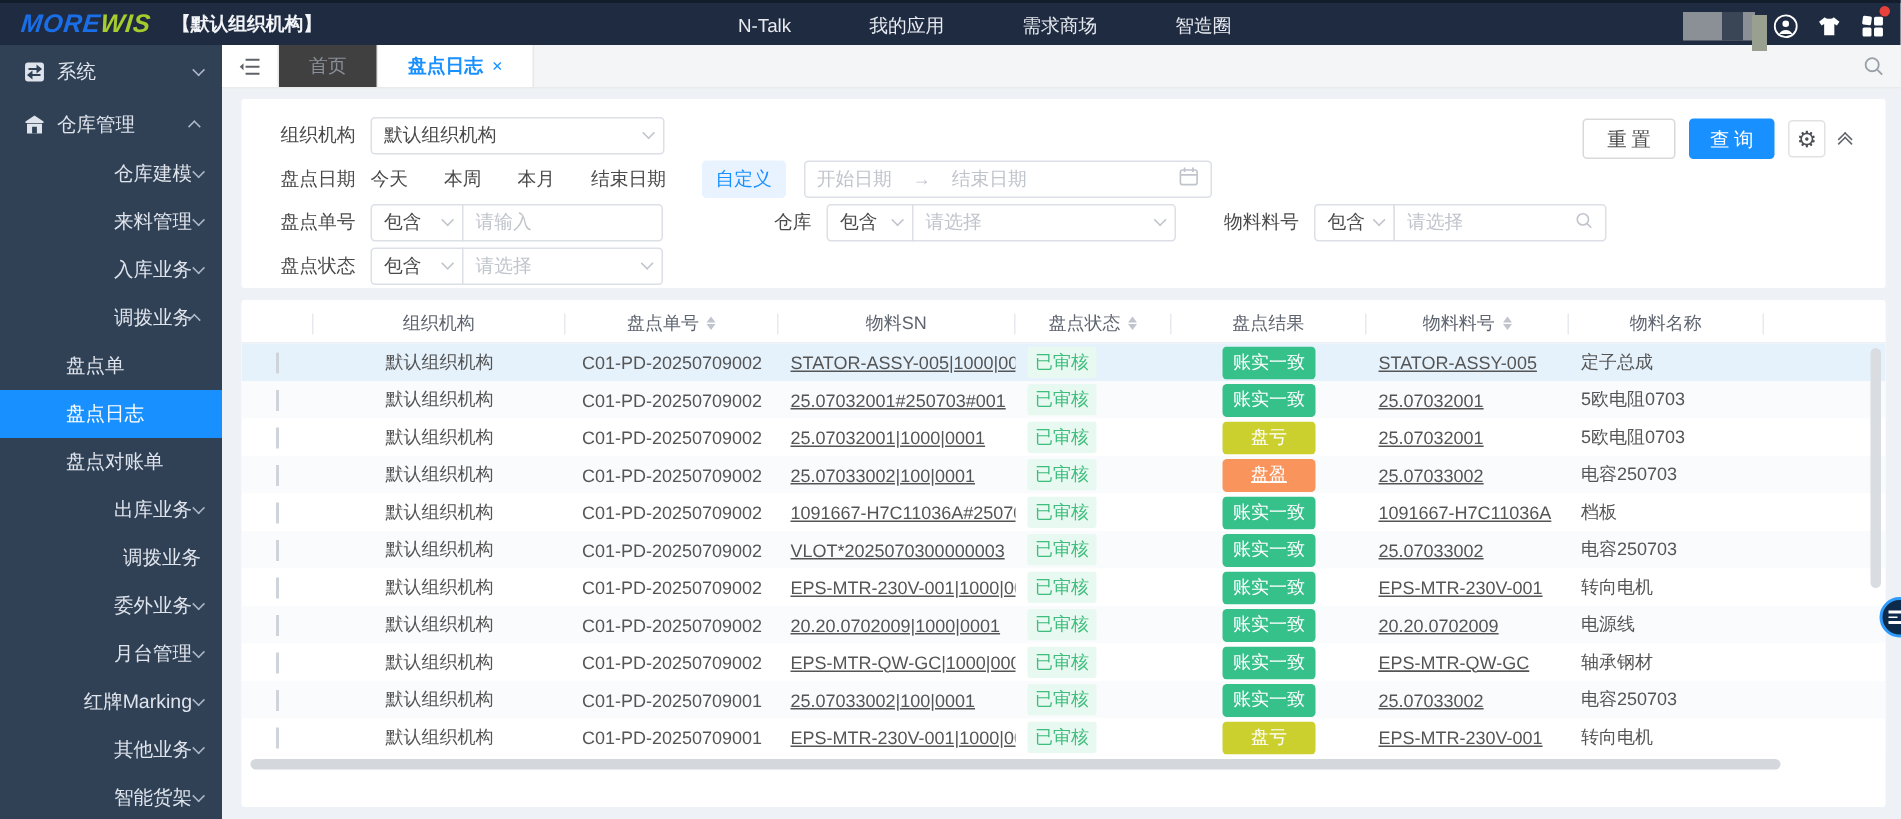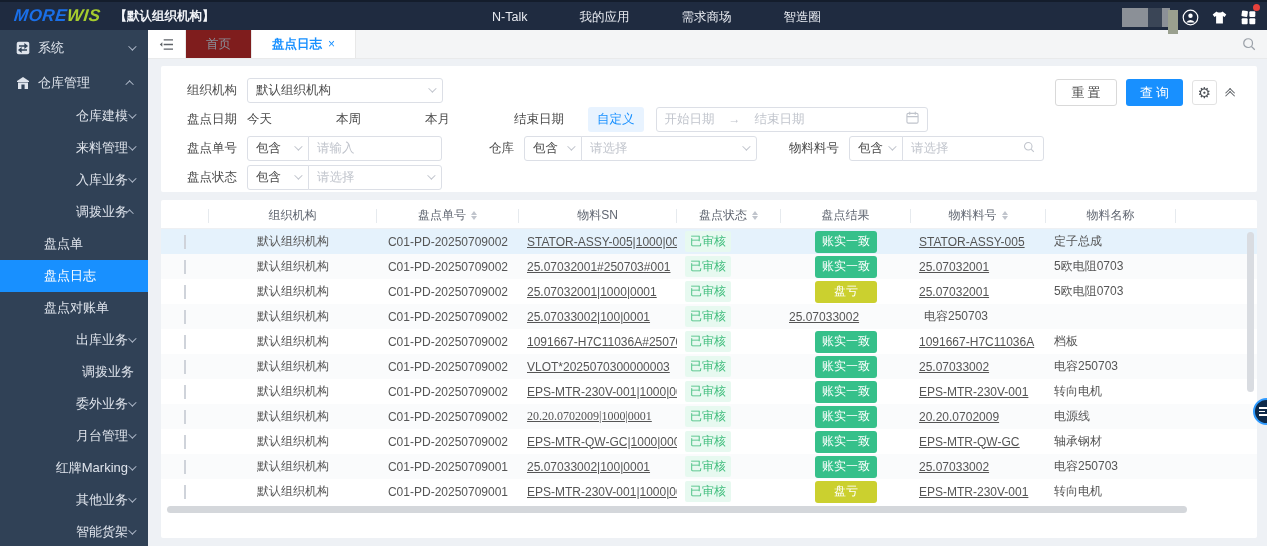--- a/index.html
+++ b/index.html
@@ -40,21 +40,21 @@
   .chev.up { transform:rotate(-135deg) translateY(-2px); }
   .side-item .chev { color:#aeb9c9; }
 
   
   .main { position:absolute; left:148px; top:30px; width:1119px; height:516px; }
 
   .tabbar { height:29px; background:#f4f5f6; display:flex; align-items:stretch; border-bottom:1px solid #e9eaeb;}
   .tab-collapse { width:38px; display:flex; align-items:center; justify-content:center; background:#fff;
     border-right:1px solid #e8e8e8; cursor:pointer;}
   .tab { padding:0 20px; display:flex; align-items:center; gap:6px; font-size:12.5px; color:#8a9099;
-    border-right:1px solid #e8e8e8; cursor:pointer; background:#7f1d1d;}
+    border-right:1px solid #e8e8e8; cursor:pointer; background:#404040;}
   .tab.active { background:#fff; color:#1890ff; font-weight:bold;}
   .tab .close-x { color:#1890ff; font-size:12px; font-weight:normal;}
   .tab-search { margin-left:auto; width:36px; display:flex; align-items:center; justify-content:center; cursor:pointer;}
 
   .content { position:absolute; left:0; top:30px; width:1119px; height:486px; background:#eef1f5; }
 
   
   .filter-panel { position:absolute; left:13px; top:6px; width:1096px; height:126px; background:#fff;
     border-radius:2px; padding:11px 0 0 26px; }
   .frow { display:flex; align-items:center; height:26px; margin-bottom:3px; }
@@ -277,21 +277,21 @@
       <div class="frow">
         <span class="flabel">组织机构</span>
         <div class="fbox" style="width:196px;">
           <span>默认组织机构</span>
           <span class="chev down"></span>
         </div>
       </div>
 
       <div class="frow">
         <span class="flabel">盘点日期</span>
-        <span id="date-opts-host" style="display:flex;align-items:center;gap:40px;">
+        <span id="date-opts-host" style="display:flex;align-items:center;">
             <span class="date-opt">今天</span>
             <span class="date-opt">本周</span>
             <span class="date-opt">本月</span>
             <span class="date-opt">结束日期</span>
           </span>
         <span class="date-opt active-opt">自定义</span>
         <div class="fbox date-range">
           <span class="ph">开始日期</span>
           <span class="arrow">→</span>
           <span class="ph">结束日期</span>
@@ -307,21 +307,21 @@
       <div class="frow">
         <span class="flabel">盘点单号</span>
         <div class="fbox first-join" style="width:62px;">
           <span>包含</span>
           <span class="chev down"></span>
         </div>
         <div class="fbox joined" style="width:134px;">
           <span class="ph">请输入</span>
         </div>
 
-        <span class="flabel" style="margin-left:47px;">仓库</span>
+        <span class="flabel" style="margin-left:74px;">仓库</span>
         <div class="fbox first-join" style="width:58px;">
           <span>包含</span>
           <span class="chev down"></span>
         </div>
         <div class="fbox joined" style="width:176px;">
           <span class="ph">请选择</span>
           <span class="chev down"></span>
         </div>
 
         <span class="flabel" style="margin-left:32px;">物料料号</span>
@@ -434,20 +434,21 @@
             <div class="td" style="width: 135px; padding-left: 8px;"><span class="link">25.07032001</span></div>
             <div class="td" style="width: 130px; padding-left: 8px;">5欧电阻0703</div>
             <div class="td" style="flex: 1 1 0%;"></div>
           </div>
           <div class="trow striped">
             <div class="td center" style="width: 48px;"><span class="cb"></span></div>
             <div class="td center" style="width: 168px;">默认组织机构</div>
             <div class="td center" style="width: 142px;">C01-PD-20250709002</div>
             <div class="td" style="width: 158px; padding-left: 8px;"><span class="link">25.07033002|100|0001</span></div>
             <div class="td" style="width: 104px; padding-left: 8px;"><span class="status-badge">已审核</span></div>
+            <div class="td center" style="width: 130px;"><span class="result-badge result-gain">盘盈</span></div>
             <div class="td" style="width: 135px; padding-left: 8px;"><span class="link">25.07033002</span></div>
             <div class="td" style="width: 130px; padding-left: 8px;">电容250703</div>
             <div class="td" style="flex: 1 1 0%;"></div>
           </div>
           <div class="trow">
             <div class="td center" style="width: 48px;"><span class="cb"></span></div>
             <div class="td center" style="width: 168px;">默认组织机构</div>
             <div class="td center" style="width: 142px;">C01-PD-20250709002</div>
             <div class="td" style="width: 158px; padding-left: 8px;"><span class="link">1091667-H7C11036A#25070…</span></div>
             <div class="td" style="width: 104px; padding-left: 8px;"><span class="status-badge">已审核</span></div>
@@ -475,21 +476,21 @@
             <div class="td" style="width: 104px; padding-left: 8px;"><span class="status-badge">已审核</span></div>
             <div class="td center" style="width: 130px;"><span class="result-badge result-match">账实一致</span></div>
             <div class="td" style="width: 135px; padding-left: 8px;"><span class="link">EPS-MTR-230V-001</span></div>
             <div class="td" style="width: 130px; padding-left: 8px;">转向电机</div>
             <div class="td" style="flex: 1 1 0%;"></div>
           </div>
           <div class="trow striped">
             <div class="td center" style="width: 48px;"><span class="cb"></span></div>
             <div class="td center" style="width: 168px;">默认组织机构</div>
             <div class="td center" style="width: 142px;">C01-PD-20250709002</div>
-            <div class="td" style="width: 158px; padding-left: 8px; font-family: Liberation Serif, serif;"><span class="link">20.20.0702009|1000|0001</span></div>
+            <div class="td" style="width: 158px; padding-left: 8px;"><span class="link">20.20.0702009|1000|0001</span></div>
             <div class="td" style="width: 104px; padding-left: 8px;"><span class="status-badge">已审核</span></div>
             <div class="td center" style="width: 130px;"><span class="result-badge result-match">账实一致</span></div>
             <div class="td" style="width: 135px; padding-left: 8px;"><span class="link">20.20.0702009</span></div>
             <div class="td" style="width: 130px; padding-left: 8px;">电源线</div>
             <div class="td" style="flex: 1 1 0%;"></div>
           </div>
           <div class="trow">
             <div class="td center" style="width: 48px;"><span class="cb"></span></div>
             <div class="td center" style="width: 168px;">默认组织机构</div>
             <div class="td center" style="width: 142px;">C01-PD-20250709002</div>

